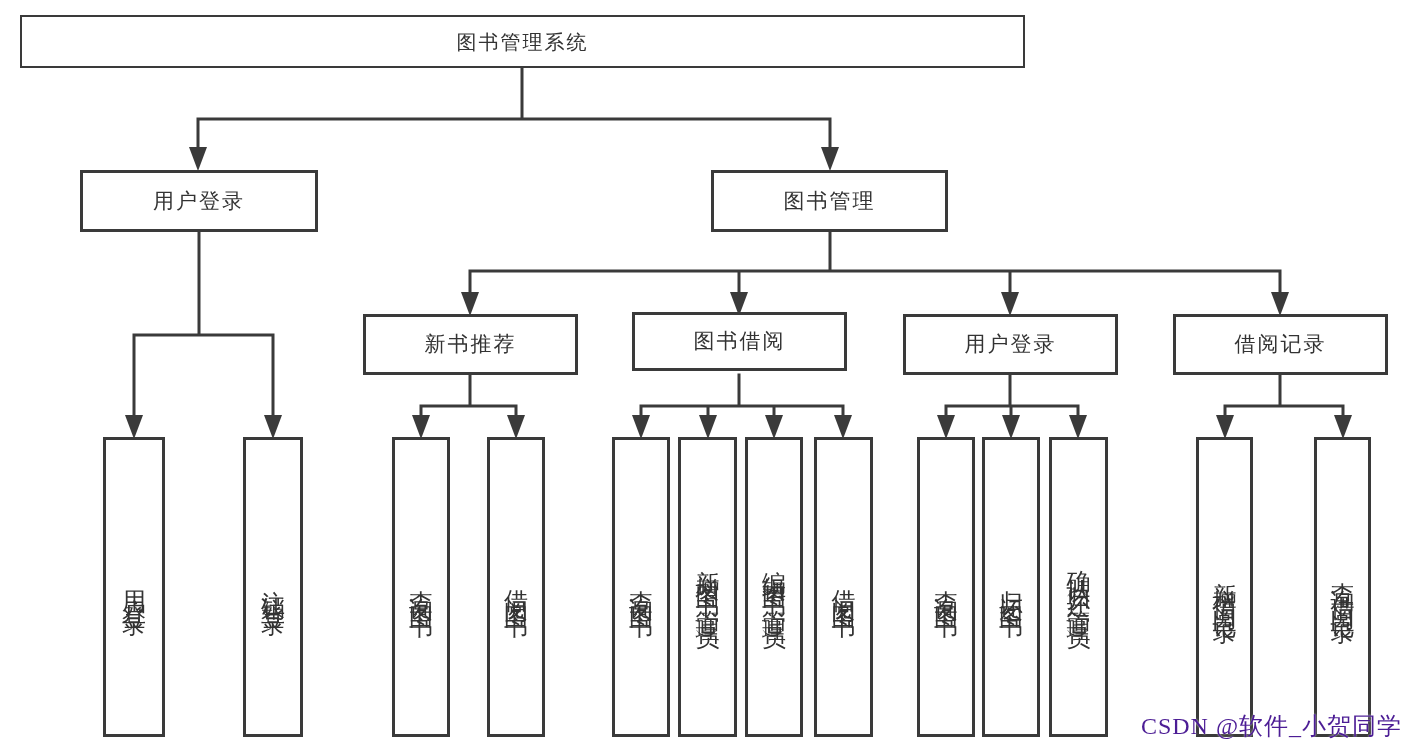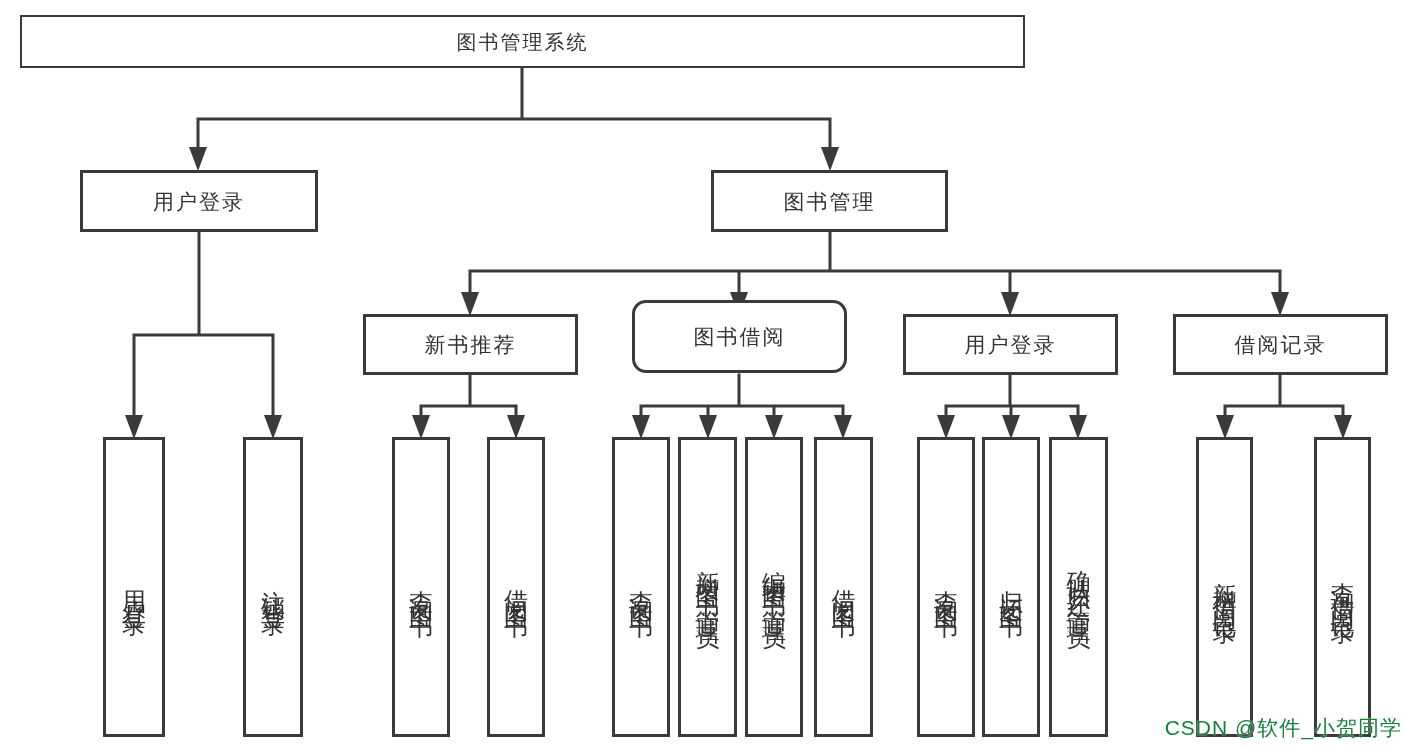--- a/index.html
+++ b/index.html
@@ -1,21 +1,21 @@
 <!DOCTYPE html>
 <html><head>
 <meta charset="utf-8">
 <style>
   html, body { margin: 0; padding: 0; background: #ffffff; }
   .canvas {
     position: relative;
     width: 1405px;
     height: 747px;
     background: #ffffff;
-    font-family: Liberation Sans, sans-serif;
+    font-family: Liberation Serif, serif;
     color: #333333;
     overflow: hidden;
   }
   .connectors {
     position: absolute;
     left: 0; top: 0;
     width: 1405px; height: 747px;
   }
   .box {
     position: absolute;
@@ -34,22 +34,22 @@
   .vbox {
     writing-mode: vertical-rl;
     font-size: 24px;
     letter-spacing: 8px;
     line-height: 1;
   }
   .watermark {
     position: absolute;
     right: 3px;
     bottom: 5px;
-    font-size: 21px;
-    color: #15803d;
+    font-size: 24px;
+    color: #4c1d95;
     text-shadow: 0 0 2px rgba(255,255,255,0.9);
     letter-spacing: 1px;
     z-index: 5;
     white-space: nowrap;
   }
 </style>
 </head>
 <body>
 
 <div class="canvas">
@@ -93,21 +93,21 @@
       <polygon points="1334,415 1352,415 1343,439"></polygon>
     </g>
   </svg>
 
   <div class="box root-box" style="left:20px; top:15px; width:1005px; height:53px;">图书管理系统</div>
 
   <div class="box" style="left:80px; top:170px; width:238px; height:62px;">用户登录</div>
   <div class="box" style="left:711px; top:170px; width:237px; height:62px;">图书管理</div>
 
   <div class="box" style="left:363px; top:314px; width:215px; height:61px;">新书推荐</div>
-  <div class="box" style="left:632px; top:300px; width:215px; height:73px;border-radius:14px;">图书借阅</div>
+  <div class="box" style="left:632px; top:312px; width:215px; height:59px;">图书借阅</div>
   <div class="box" style="left:903px; top:314px; width:215px; height:61px;">用户登录</div>
   <div class="box" style="left:1173px; top:314px; width:215px; height:61px;">借阅记录</div>
 
   <div class="box vbox" style="left:103px; top:437px; width:62px; height:300px;">用户登录</div>
   <div class="box vbox" style="left:243px; top:437px; width:60px; height:300px;">注销登录</div>
 
   <div class="box vbox" style="left:392px; top:437px; width:58px; height:300px;">查询图书</div>
   <div class="box vbox" style="left:487px; top:437px; width:58px; height:300px;">借阅图书</div>
 
   <div class="box vbox" style="left:612px; top:437px; width:58px; height:300px;">查询图书</div>

